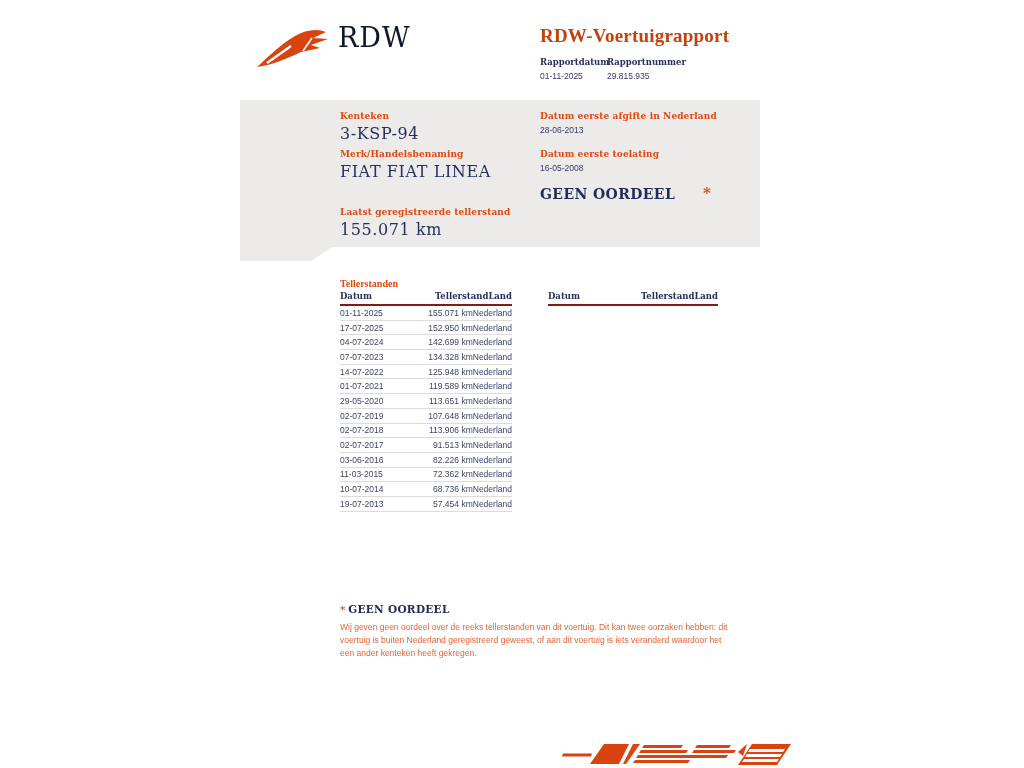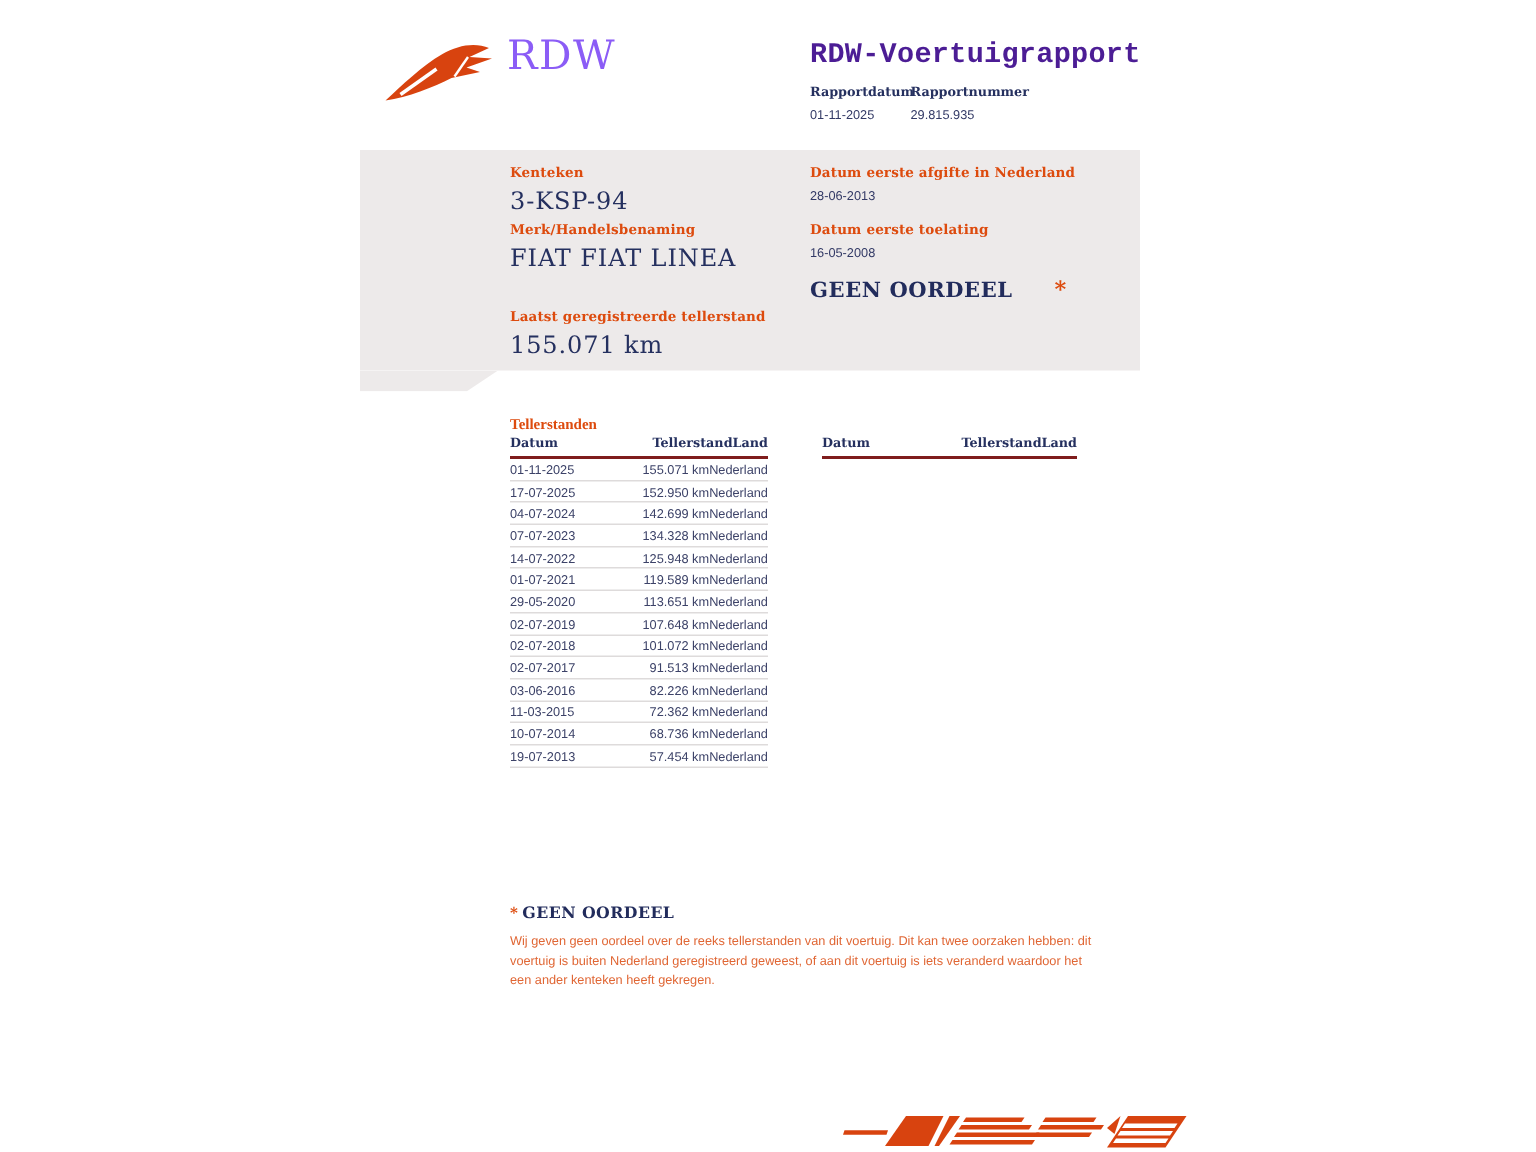--- a/index.html
+++ b/index.html
@@ -5,25 +5,25 @@
   * { margin:0; padding:0; box-sizing:border-box; }
   body { background:#ffffff; }
   .page {
     position:relative; width:1024px; height:768px; background:#ffffff;
     font-family:"Liberation Sans", sans-serif; overflow:hidden; color:#2a3160;
   }
   
   .feather-logo { position:absolute; left:256px; top:24px; width:78px; height:46px; }
   .brand-word {
     position:absolute; left:338px; top:22px;
-    font-family:"DejaVu Serif", serif; font-size:27px; letter-spacing:1px; color:#8b5cf6;
+    font-family:"DejaVu Serif", serif; font-size:27px; letter-spacing:1px; color:#0f172a;
   }
   .report-title {
     position:absolute; left:540px; top:25px;
-    font-family:Liberation Mono, monospace; font-weight:bold; font-size:19px; color:#4c1d95;
+    font-family:Liberation Serif, serif; font-weight:bold; font-size:19px; color:#c2410c;
     letter-spacing:0.2px;
   }
   .report-meta { position:absolute; left:540px; top:57px; display:flex; }
   .meta-col-1 { width:67px; }
   .meta-label { font-family:"DejaVu Serif", serif; font-weight:bold; font-size:8.5px; color:#25305f; }
   .meta-value { margin-top:4px; font-size:8.5px; color:#333a66; }
   
   .vehicle-box { position:absolute; left:240px; top:100px; width:520px; height:147px; background:#edeaea; }
   .box-tab {
     position:absolute; left:240px; top:247px; width:92px; height:14px; background:#edeaea;
@@ -182,21 +182,21 @@
             <div class="tcell c1">113.651 km</div>
             <div class="tcell c2">Nederland</div>
           </div>
           <div class="trow">
             <div class="tcell c0">02-07-2019</div>
             <div class="tcell c1">107.648 km</div>
             <div class="tcell c2">Nederland</div>
           </div>
           <div class="trow">
             <div class="tcell c0">02-07-2018</div>
-            <div class="tcell c1">101.072 km</div>
+            <div class="tcell c1">113.906 km</div>
             <div class="tcell c2">Nederland</div>
           </div>
           <div class="trow">
             <div class="tcell c0">02-07-2017</div>
             <div class="tcell c1">91.513 km</div>
             <div class="tcell c2">Nederland</div>
           </div>
           <div class="trow">
             <div class="tcell c0">03-06-2016</div>
             <div class="tcell c1">82.226 km</div>

